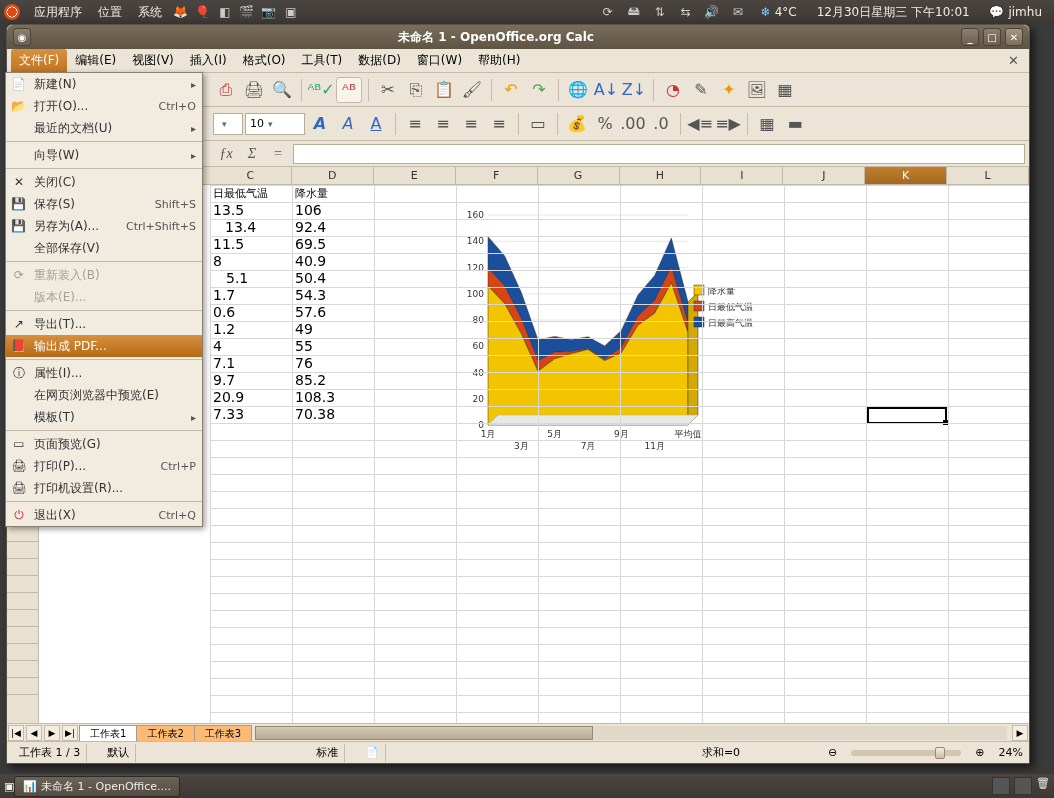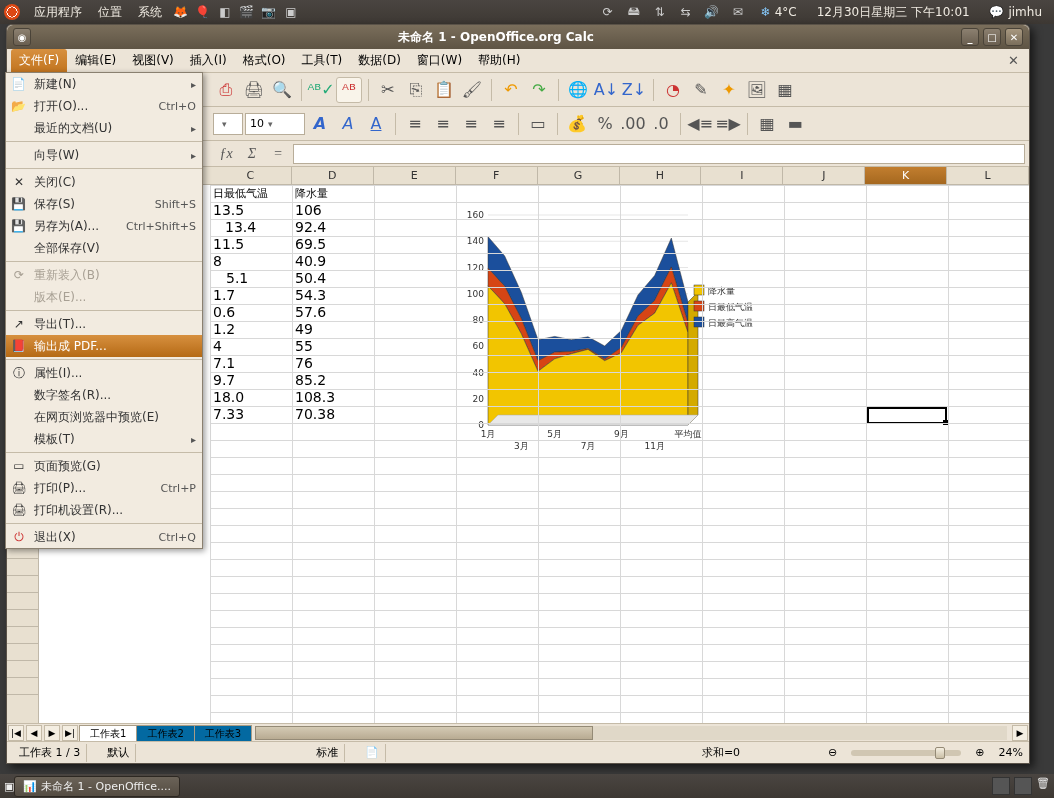--- a/index.html
+++ b/index.html
@@ -67,21 +67,21 @@
 .dd-item .ic { position:absolute; left:5px; width:16px; height:16px; display:flex; align-items:center; justify-content:center; font-size:12px; }
 .dd-item.highlight { background:linear-gradient(#d7903f,#b56a15); color:#fff; }
 .dd-item.disabled { color:#a8a094; }
 .dd-item .accel { margin-left:auto; font-size:11px; color:#555; }
 .dd-sep { height:1px; background:#c5bba8; margin:2px 0; }
 
 
 .sheet-nav { height:18px; background:#ece4d7; border-top:1px solid #c5bba8; display:flex; align-items:center; font-size:10px; }
 .sheet-nav .nbtn { width:16px; height:16px; border:1px solid #c5bba8; background:#f4eee2; display:flex; align-items:center; justify-content:center; font-size:9px; margin:0 1px; }
 .sheet-tab { padding:0 10px; height:16px; line-height:16px; background:#fff; border:1px solid #a89c86; border-bottom:none; margin-right:-1px; position:relative; }
-.sheet-tab.inactive { background:#0369a1;text-align:right; }
+.sheet-tab.inactive { background:#fdba74;text-align:right; }
 .sheet-nav .hscroll { flex:1; height:14px; background:#e0d8c8; margin:0 4px; position:relative; }
 .sheet-nav .hscroll .thumb { position:absolute; left:0; top:0; bottom:0; width:45%; background:linear-gradient(#d4cab4,#b8ab92); border:1px solid #948a76; }
 
 
 .statusbar { height:22px; background:#ece4d7; border-top:1px solid #c5bba8; display:flex; align-items:center; font-size:11px; padding:0 6px; gap:14px; }
 .statusbar .seg { padding:0 6px; border-right:1px solid #c5bba8; height:18px; display:flex; align-items:center; }
 .statusbar .grow { flex:1; }
 .zoom-slider { width:110px; height:6px; background:#d0c6b2; border-radius:3px; position:relative; }
 .zoom-slider .zthumb { position:absolute; right:16px; top:-3px; width:10px; height:12px; background:linear-gradient(#f4eee0,#cabfa6); border:1px solid #948a76; border-radius:2px; }
 
@@ -359,21 +359,21 @@
         <div class="cell" style="left: 0px; top: 119px; width: 82px;">0.6</div>
         <div class="cell" style="left: 82px; top: 119px; width: 82px;">57.6</div>
         <div class="cell" style="left: 0px; top: 136px; width: 82px;">1.2</div>
         <div class="cell" style="left: 82px; top: 136px; width: 82px;">49</div>
         <div class="cell" style="left: 0px; top: 153px; width: 82px;">4</div>
         <div class="cell" style="left: 82px; top: 153px; width: 82px;">55</div>
         <div class="cell" style="left: 0px; top: 170px; width: 82px;">7.1</div>
         <div class="cell" style="left: 82px; top: 170px; width: 82px;">76</div>
         <div class="cell" style="left: 0px; top: 187px; width: 82px;">9.7</div>
         <div class="cell" style="left: 82px; top: 187px; width: 82px;">85.2</div>
-        <div class="cell" style="left: 0px; top: 204px; width: 82px;">18.0</div>
+        <div class="cell" style="left: 0px; top: 204px; width: 82px;">20.9</div>
         <div class="cell" style="left: 82px; top: 204px; width: 82px;">108.3</div>
         <div class="cell" style="left: 0px; top: 221px; width: 82px;">7.33</div>
         <div class="cell" style="left: 82px; top: 221px; width: 82px;">70.38</div>
       </div>
   </div>
 
   <div class="sheet-nav">
     <div class="nbtn">|◀</div>
     <div class="nbtn">◀</div>
     <div class="nbtn">▶</div>
@@ -455,23 +455,20 @@
   <div class="dd-item highlight">
       <span class="ic">📕</span>
       <span>输出成 PDF...</span>
     </div>
   <div class="dd-sep"></div>
   <div class="dd-item">
       <span class="ic">ⓘ</span>
       <span>属性(I)...</span>
     </div>
   <div class="dd-item">
-      <span>数字签名(R)...</span>
-    </div>
-  <div class="dd-item">
       <span>在网页浏览器中预览(E)</span>
     </div>
   <div class="dd-item sub">
       <span>模板(T)</span>
     </div>
   <div class="dd-sep"></div>
   <div class="dd-item">
       <span class="ic">▭</span>
       <span>页面预览(G)</span>
     </div>

